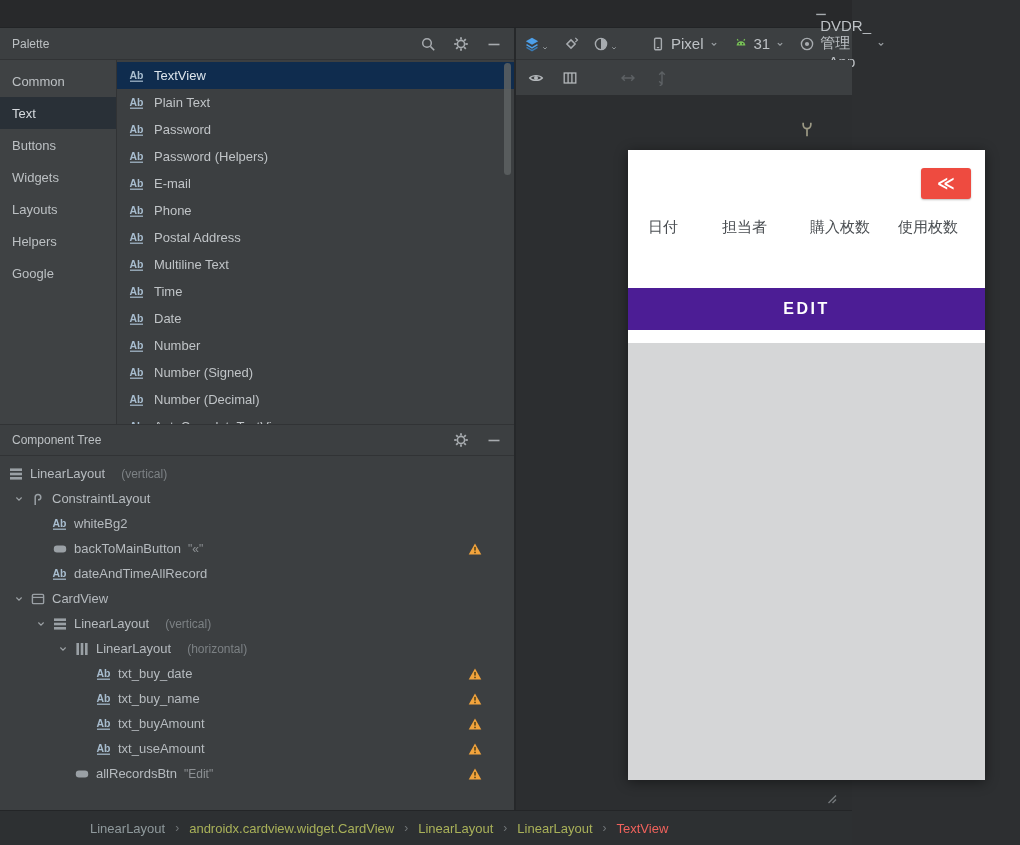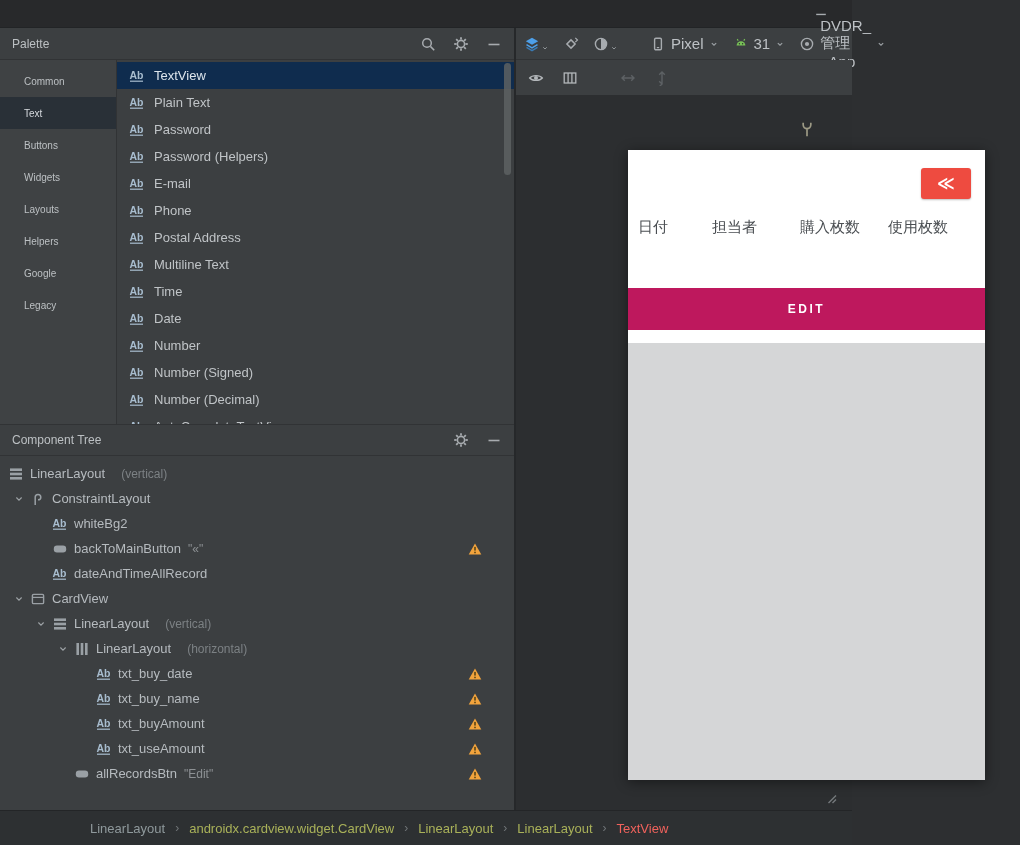--- a/index.html
+++ b/index.html
@@ -19,21 +19,21 @@
 
   
   .panel-header{height:32px;flex:none;display:flex;align-items:center;padding:0 12px;
     border-bottom:1px solid #313335;background:#3c3f41;}
   .panel-title{font-size:12px;color:#bcc0c3;}
   .header-icons{margin-left:auto;display:flex;align-items:center;gap:17px;}
 
   
   .palette-body{height:364px;flex:none;display:flex;min-height:0;overflow:hidden;position:relative;}
   .pcats{width:117px;flex:none;background:#3f4244;border-right:1px solid #313335;padding-top:5px;}
-  .pcat{height:32px;display:flex;align-items:center;padding-left:24px;font-size:10px;color:#bcc0c3;cursor:default;}
+  .pcat{height:32px;display:flex;align-items:center;padding-left:12px;font-size:13px;color:#bcc0c3;cursor:default;}
   .pcat.sel{background:#293037;color:#d6dade;}
   .pitems{flex:1;padding-top:2px;overflow:hidden;position:relative;}
   .pitem{height:27px;display:flex;align-items:center;padding-left:12px;font-size:13px;color:#c0c4c7;}
   .pitem .plabel{margin-left:9px;}
   .pitem.sel{background:#0f2c4e;color:#dde5ec;}
   .vscroll{position:absolute;top:3px;right:3px;width:7px;height:112px;border-radius:4px;background:#5d6163;opacity:.85;}
 
   
   .tree-header{border-top:1px solid #313335;}
   .tree-body{flex:1;overflow:hidden;padding-top:5px;}
@@ -57,27 +57,27 @@
   .gap24{margin-left:24px;}
 
   
   .canvas{flex:1;position:relative;background:#2c2e30;min-height:0;}
   .render-icon{position:absolute;top:24px;right:36px;}
   .device{position:absolute;left:112px;top:54px;width:357px;height:630px;background:#ffffff;
     box-shadow:0 2px 12px rgba(0,0,0,.45);}
   .back-btn{position:absolute;top:18px;right:14px;width:50px;height:31px;background:#ee4b40;border-radius:3px;
     color:#ffffff;display:flex;align-items:center;justify-content:center;font-size:17px;font-weight:bold;
     box-shadow:0 1px 2px rgba(0,0,0,.25);}
-  .theaders{position:absolute;top:68px;left:0;right:0;display:flex;padding-left:10px;}
+  .theaders{position:absolute;top:68px;left:0;right:0;display:flex;padding-left:20px;}
   .pth{font-size:15px;color:#4a4e52;}
   .pth:nth-child(1){width:74px;}
   .pth:nth-child(2){width:88px;}
   .pth:nth-child(3){width:88px;}
-  .edit-btn{position:absolute;top:138px;left:0;right:0;height:42px;background:#be185d;color:#ffffff;
-    display:flex;align-items:center;justify-content:center;font-size:12px;font-weight:600;letter-spacing:2.5px;}
+  .edit-btn{position:absolute;top:138px;left:0;right:0;height:42px;background:#4c1d95;color:#ffffff;
+    display:flex;align-items:center;justify-content:center;font-size:16px;font-weight:600;letter-spacing:2.5px;}
   .gray-area{position:absolute;top:193px;left:0;right:0;bottom:0;background:#d5d6d7;}
   .resize-handle{position:absolute;right:14px;bottom:5px;}
 
   
   .breadcrumbs{height:35px;flex:none;background:#2d3032;border-top:1px solid #232527;
     display:flex;align-items:center;gap:10px;padding-left:90px;font-size:13px;}
   .crumb.muted{color:#8f999c;}
   .crumb.tag{color:#a9b159;}
   .crumb.current{color:#f0625c;}
   .csep{color:#707578;font-size:12px;}
@@ -133,21 +133,20 @@
 
       <div class="palette-body">
         <div class="pcats">
             <div class="pcat">Common</div>
             <div class="pcat sel">Text</div>
             <div class="pcat">Buttons</div>
             <div class="pcat">Widgets</div>
             <div class="pcat">Layouts</div>
             <div class="pcat">Helpers</div>
             <div class="pcat">Google</div>
-            <div class="pcat">Legacy</div>
           </div>
         <div class="pitems">
             <div class="pitem sel">
               <span class="ic">
                 <svg viewBox="0 0 16 16" width="16" height="16">
                   <text x="0.5" y="10.5" font-size="10.5" font-weight="bold" fill="#a8bdcf" font-family="Liberation Sans, sans-serif">Ab</text>
                   <line x1="1" y1="13.2" x2="14" y2="13.2" stroke="#a8bdcf" stroke-width="1.2"></line>
                 </svg>
               </span>
               <span class="plabel">TextView</span>

